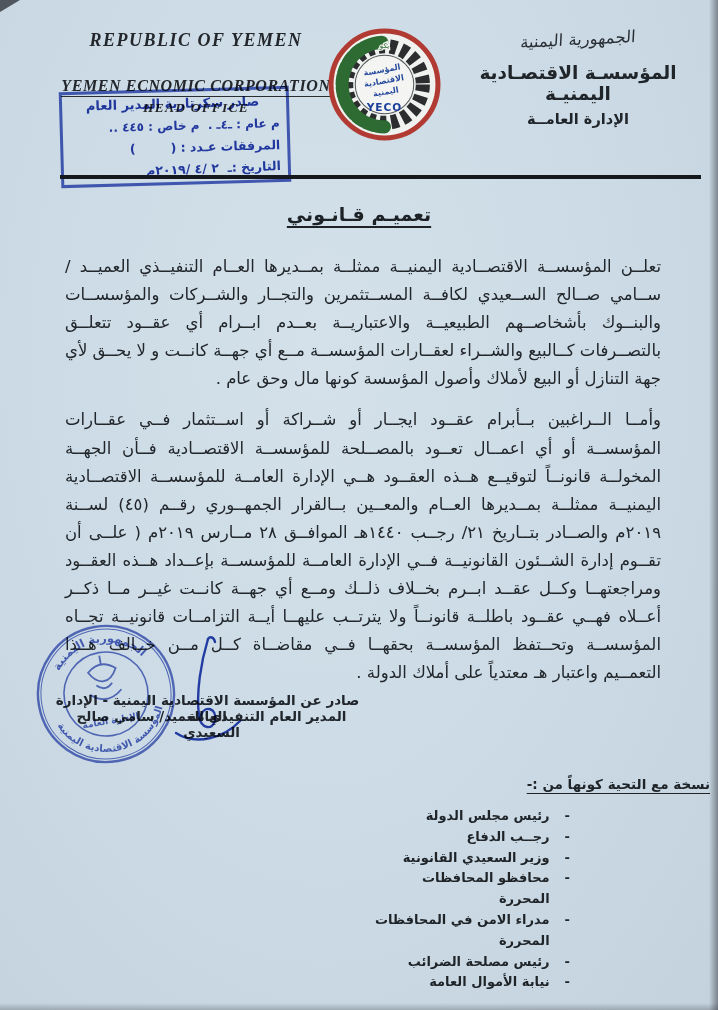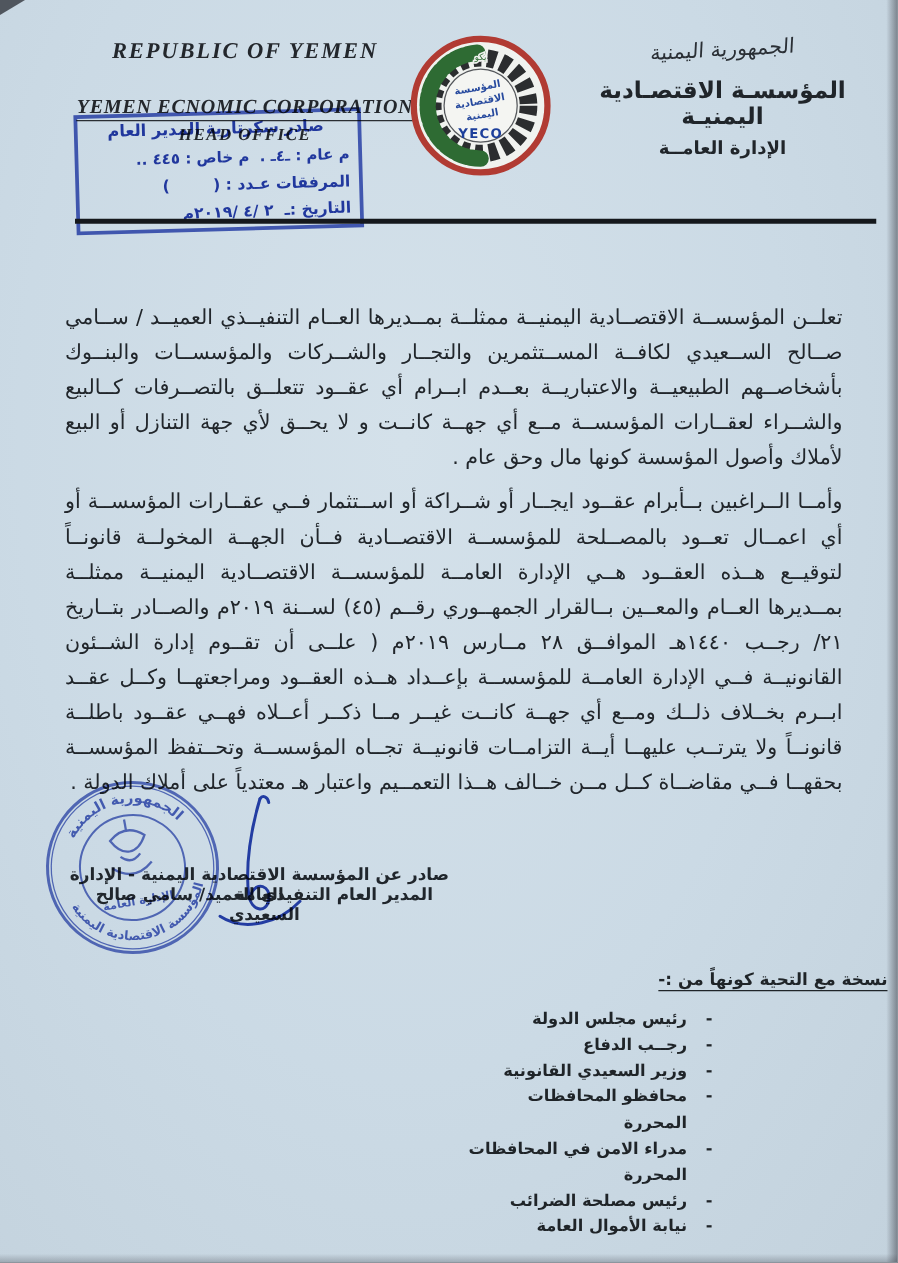--- a/index.html
+++ b/index.html
@@ -45,21 +45,21 @@
   .sec-r4{font-size:12.5px;font-weight:bold;letter-spacing:1.5px;transform:rotate(-.6deg);}
 
   .divider{position:absolute;left:60px;top:175px;width:641px;height:3.5px;background:#15181c;}
 
   .doc-title{position:absolute;top:203px;left:0;right:0;text-align:center;direction:rtl;
     font-size:19px;font-weight:bold;color:#1d2227;
     text-decoration:underline;text-underline-offset:5px;text-decoration-thickness:1.5px;}
 
   .body-text{position:absolute;top:240px;left:52px;right:44px;direction:rtl;
     text-align:justify;font-size:16.5px;line-height:28.1px;color:#21262b;}
-  .body-text p{margin:0;}
+  .body-text p{margin:13px;}
   .body-text p + p{margin-top:7px;}
 
   .issued1{position:absolute;left:50px;top:692px;width:315px;direction:rtl;text-align:center;
     font-size:13.5px;font-weight:bold;color:#20262c;}
   .issued2{position:absolute;left:58px;top:708px;width:307px;direction:rtl;text-align:center;
     font-size:13.5px;font-weight:bold;color:#20262c;}
 
   .round-stamp{position:absolute;left:30px;top:618px;width:152px;height:152px;
     mix-blend-mode:multiply;opacity:.92;}
   .sig-svg{position:absolute;left:168px;top:634px;width:82px;height:118px;
@@ -105,20 +105,21 @@
 
   <div class="sec-stamp">
     <div class="sec-r sec-r1">صادر سكرتارية المدير العام</div>
     <div class="sec-r sec-r2">م عام : ـ٤ـ .  م خاص : ٤٤٥ ..</div>
     <div class="sec-r sec-r3">المرفقات عـدد : (        )</div>
     <div class="sec-r sec-r4">التاريخ :ـ  ٢ /٤ /٢٠١٩م</div>
   </div>
 
   <div class="divider"></div>
 
+  <div class="doc-title">تعميـم قـانـوني</div>
 
   <div class="body-text">
     <p>تعلــن المؤسســة الاقتصــادية اليمنيــة ممثلــة بمــديرها العــام التنفيــذي العميــد / ســامي صــالح الســعيدي لكافــة المســتثمرين والتجــار والشــركات والمؤسســات والبنــوك بأشخاصــهم الطبيعيــة والاعتباريــة بعــدم ابــرام أي عقــود تتعلــق بالتصــرفات كــالبيع والشــراء لعقــارات المؤسســة مــع أي جهــة كانــت و لا يحــق لأي جهة التنازل أو البيع لأملاك وأصول المؤسسة كونها مال وحق عام .</p>
     <p>وأمــا الــراغبين بــأبرام عقــود ايجــار أو شــراكة أو اســتثمار فــي عقــارات المؤسســة أو أي اعمــال تعــود بالمصــلحة للمؤسســة الاقتصــادية فــأن الجهــة المخولــة قانونــاً لتوقيــع هــذه العقــود هــي الإدارة العامــة للمؤسســة الاقتصــادية اليمنيــة ممثلــة بمــديرها العــام والمعــين بــالقرار الجمهــوري رقــم (٤٥) لســنة ٢٠١٩م والصــادر بتــاريخ ٢١/ رجــب ١٤٤٠هـ الموافــق ٢٨ مــارس ٢٠١٩م ( علــى أن تقــوم إدارة الشــئون القانونيــة فــي الإدارة العامــة للمؤسســة بإعــداد هــذه العقــود ومراجعتهــا  وكــل عقــد ابــرم بخــلاف ذلــك ومــع أي جهــة كانــت غيــر مــا ذكــر أعــلاه فهــي عقــود باطلــة قانونــاً ولا يترتــب عليهــا أيــة التزامــات قانونيــة تجــاه المؤسســة وتحــتفظ المؤسســة بحقهــا فــي مقاضــاة كــل مــن خــالف هــذا التعمــيم واعتبار هـ معتدياً على أملاك الدولة .</p>
   </div>
 
   <div class="issued1">صادر عن المؤسسة الاقتصادية اليمنية - الإدارة العامة</div>
   <div class="issued2">المدير العام التنفيذي العميد/ سامي صالح السعيدي</div>
 
   <svg class="round-stamp" viewBox="0 0 152 152">

